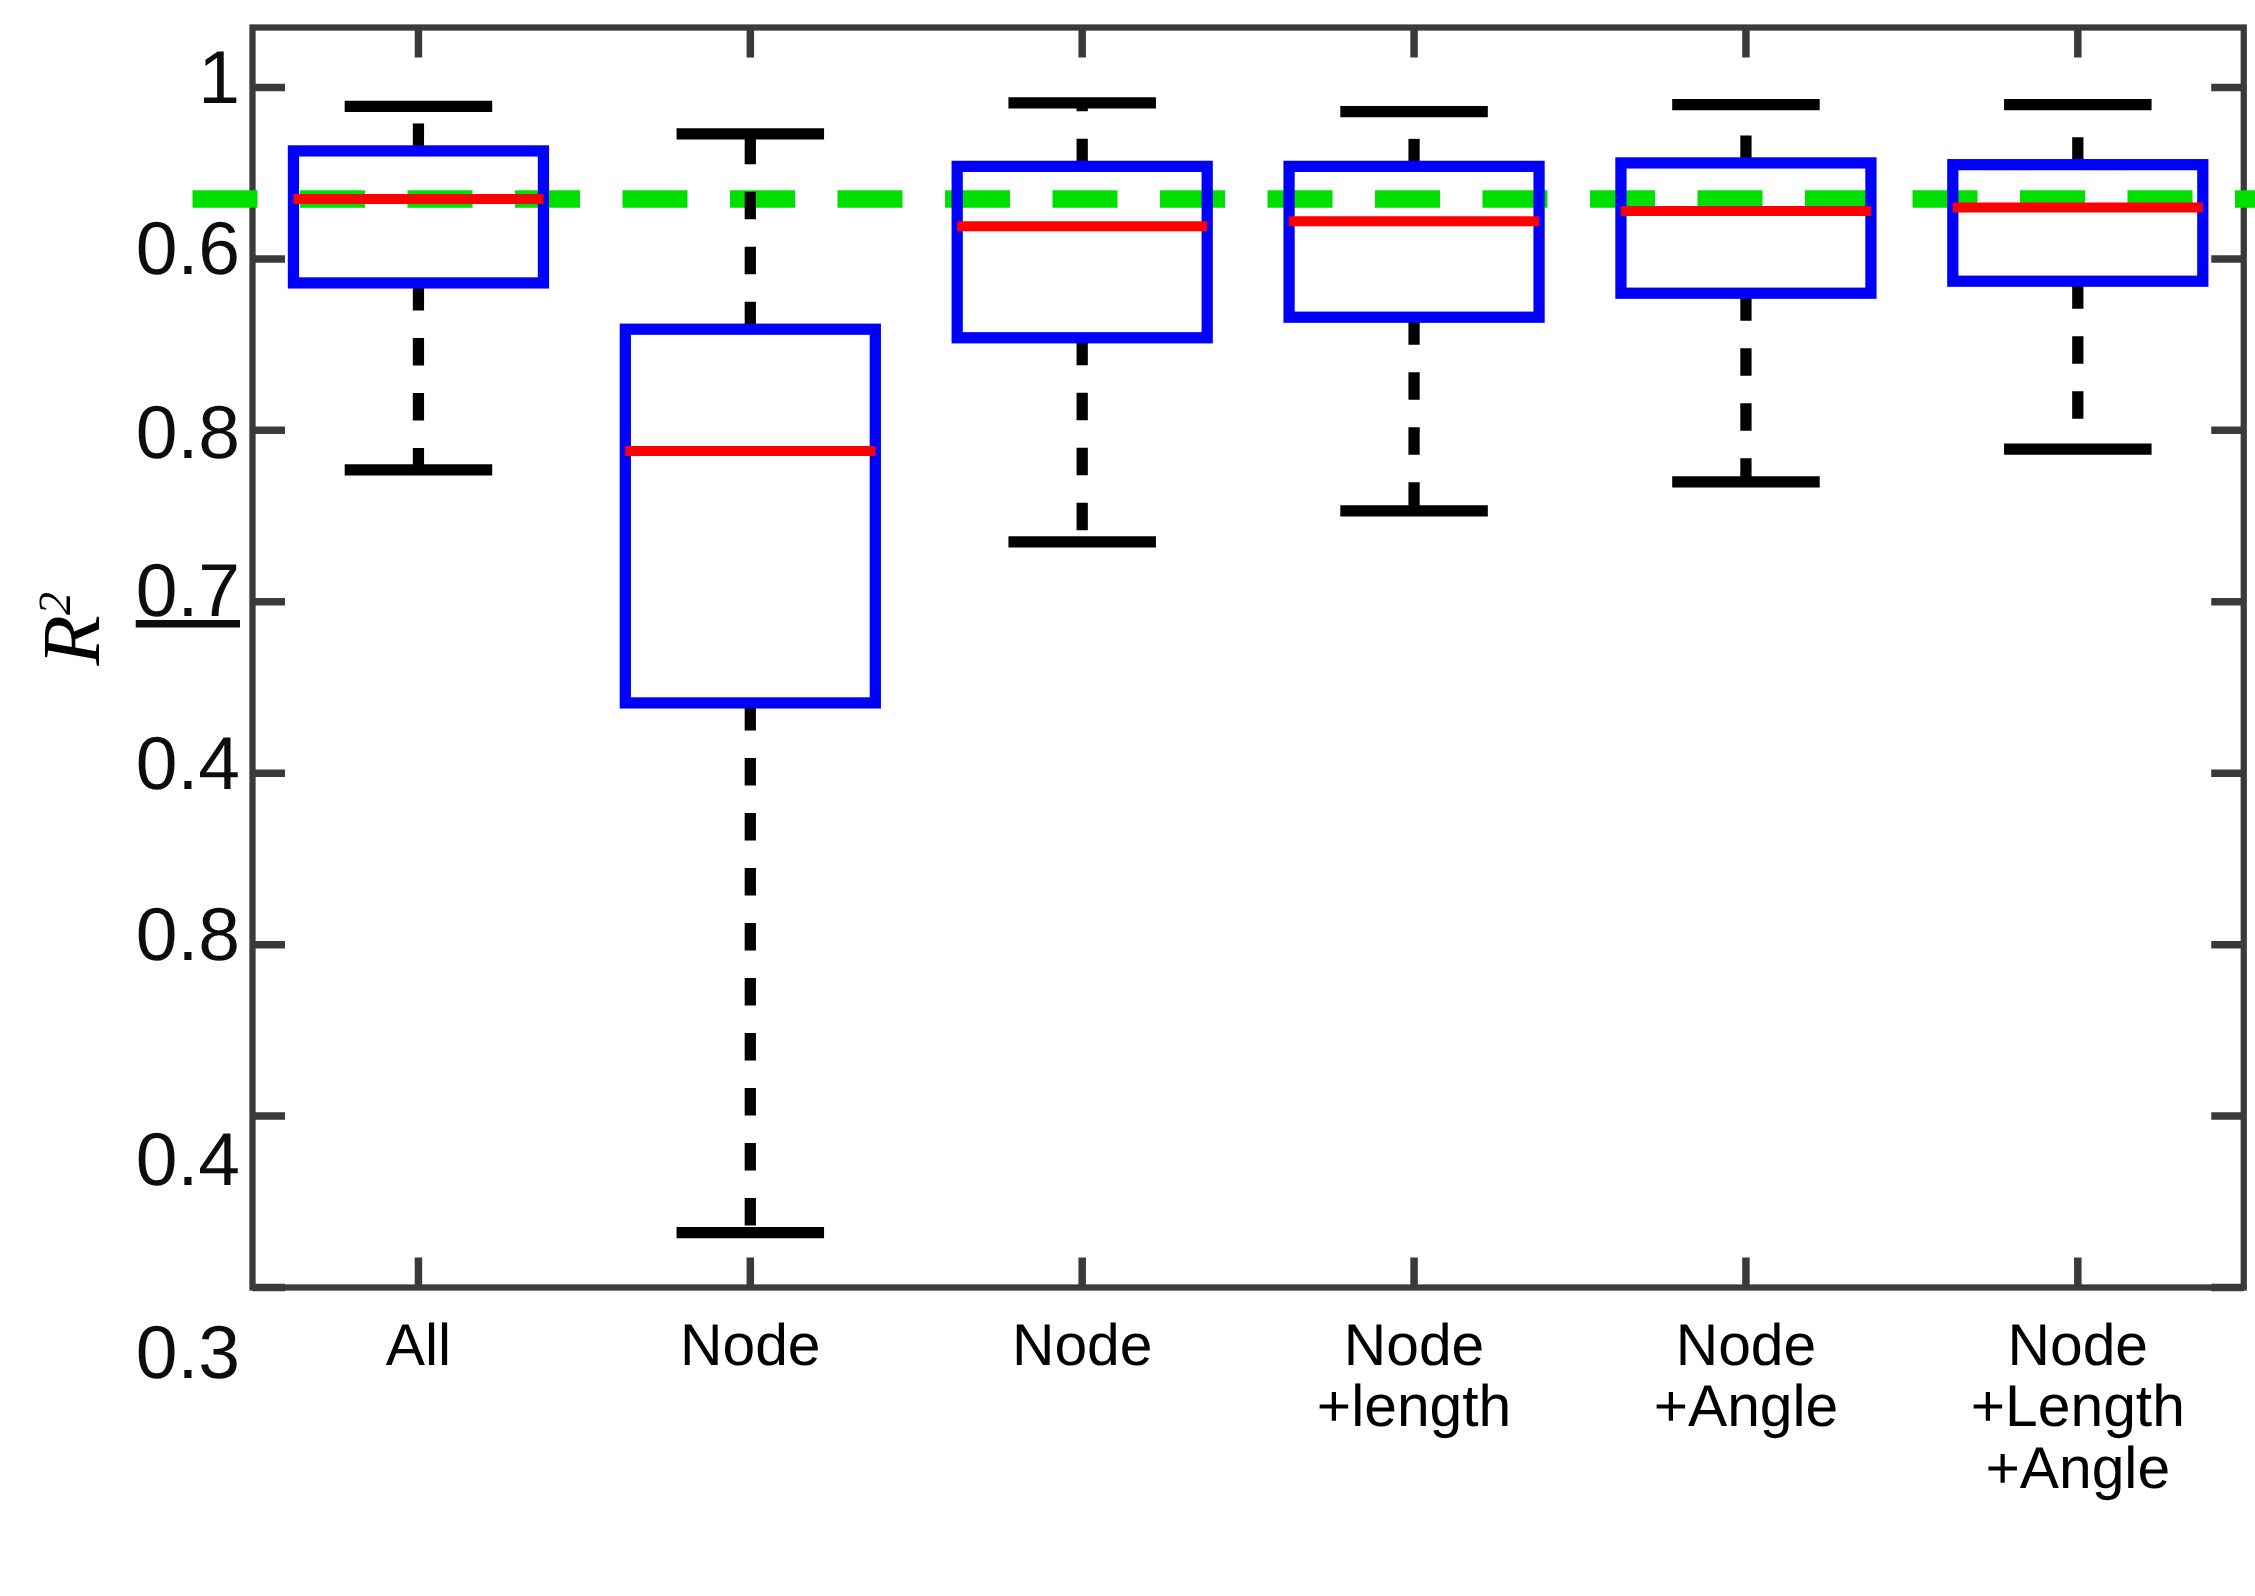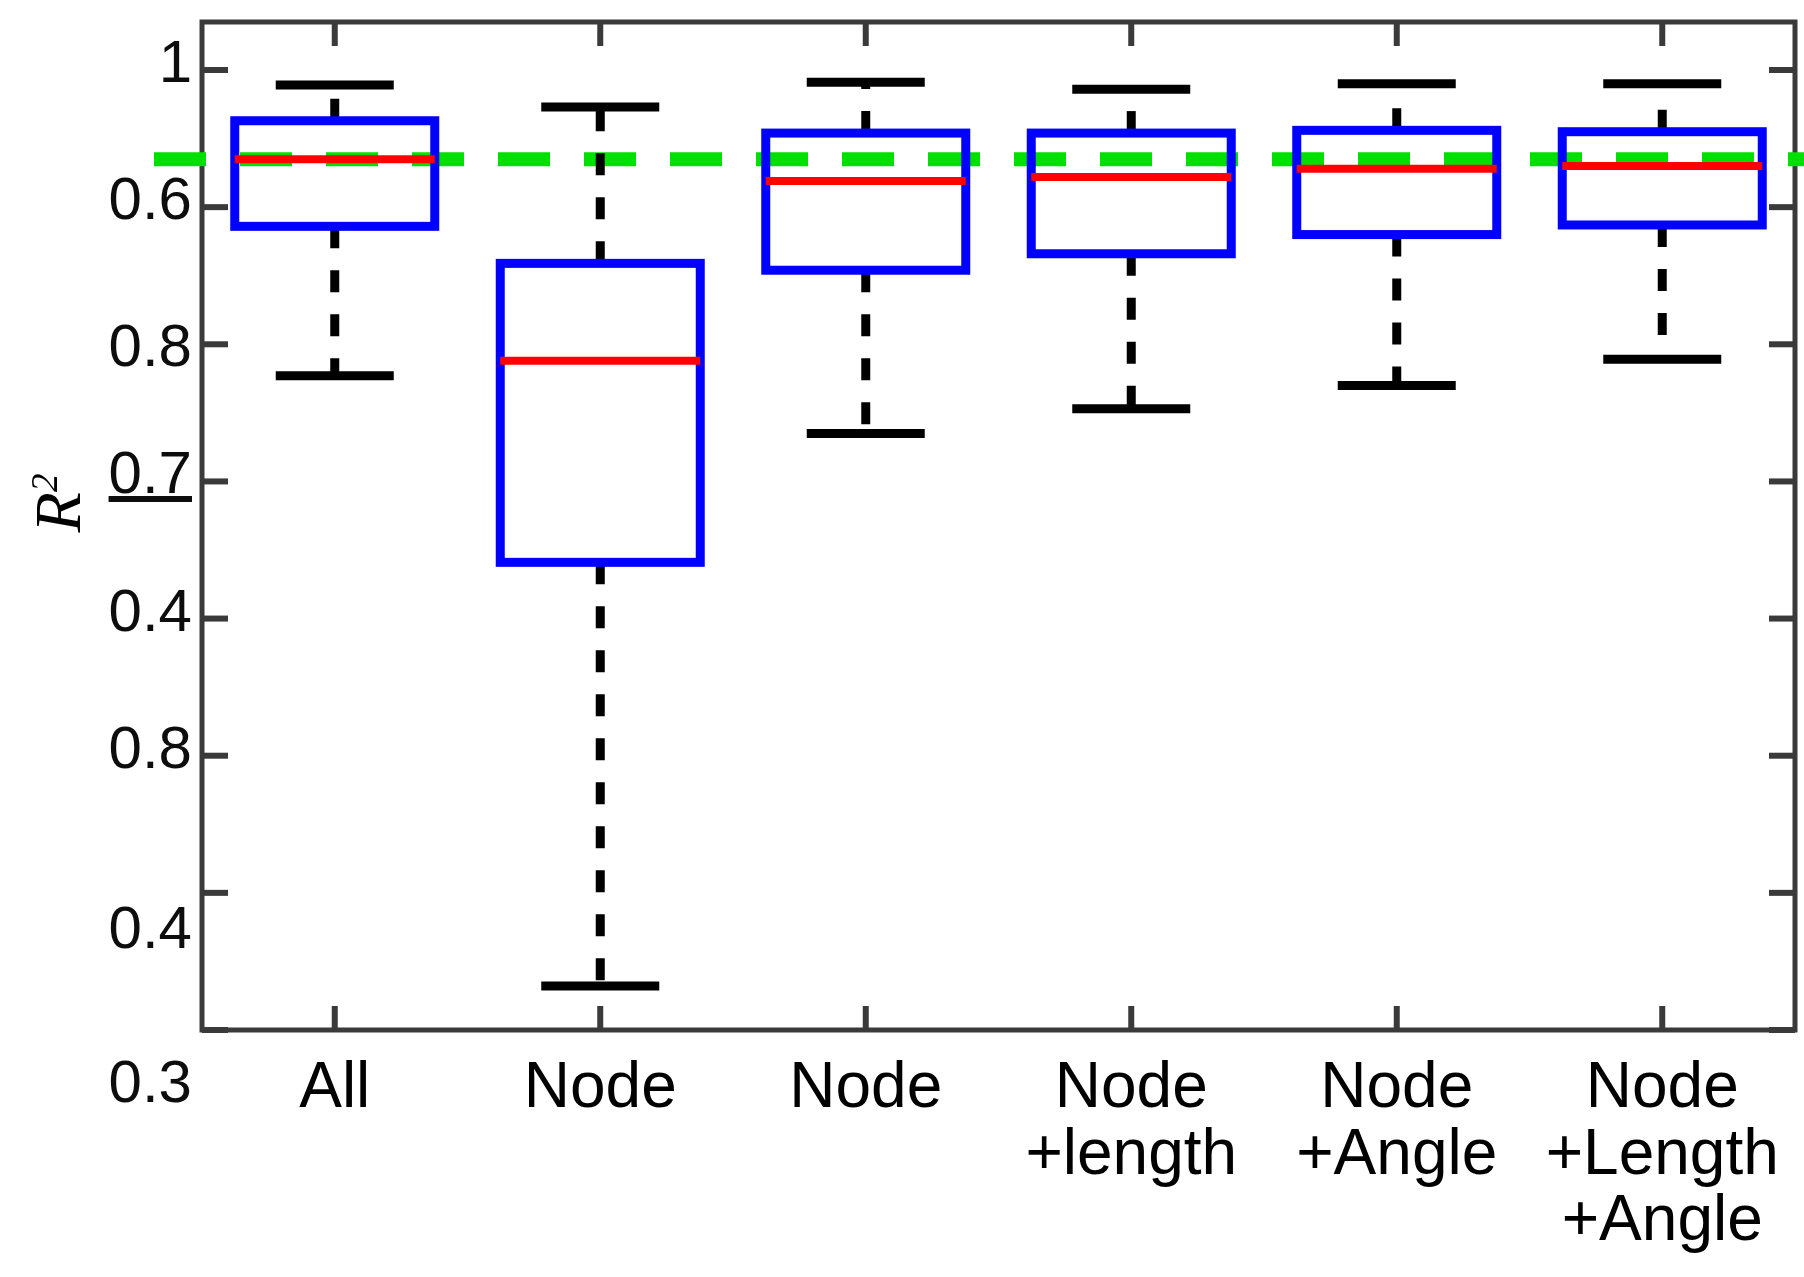--- a/index.html
+++ b/index.html
@@ -59,21 +59,21 @@
     position: absolute;
     left: 0px;
     top: 0px;
     width: 192px;
     height: 1277px;
   }
 
   .xtick-label {
     position: absolute;
     text-align: center;
-    font-size: 64px;
+    font-size: 47px;
     color: #000;
     line-height: 1.04;
     white-space: pre-line;
     transform: translateX(-50%);
   }
 
   
   #plot-svg {
     position: absolute;
     left: 0;

